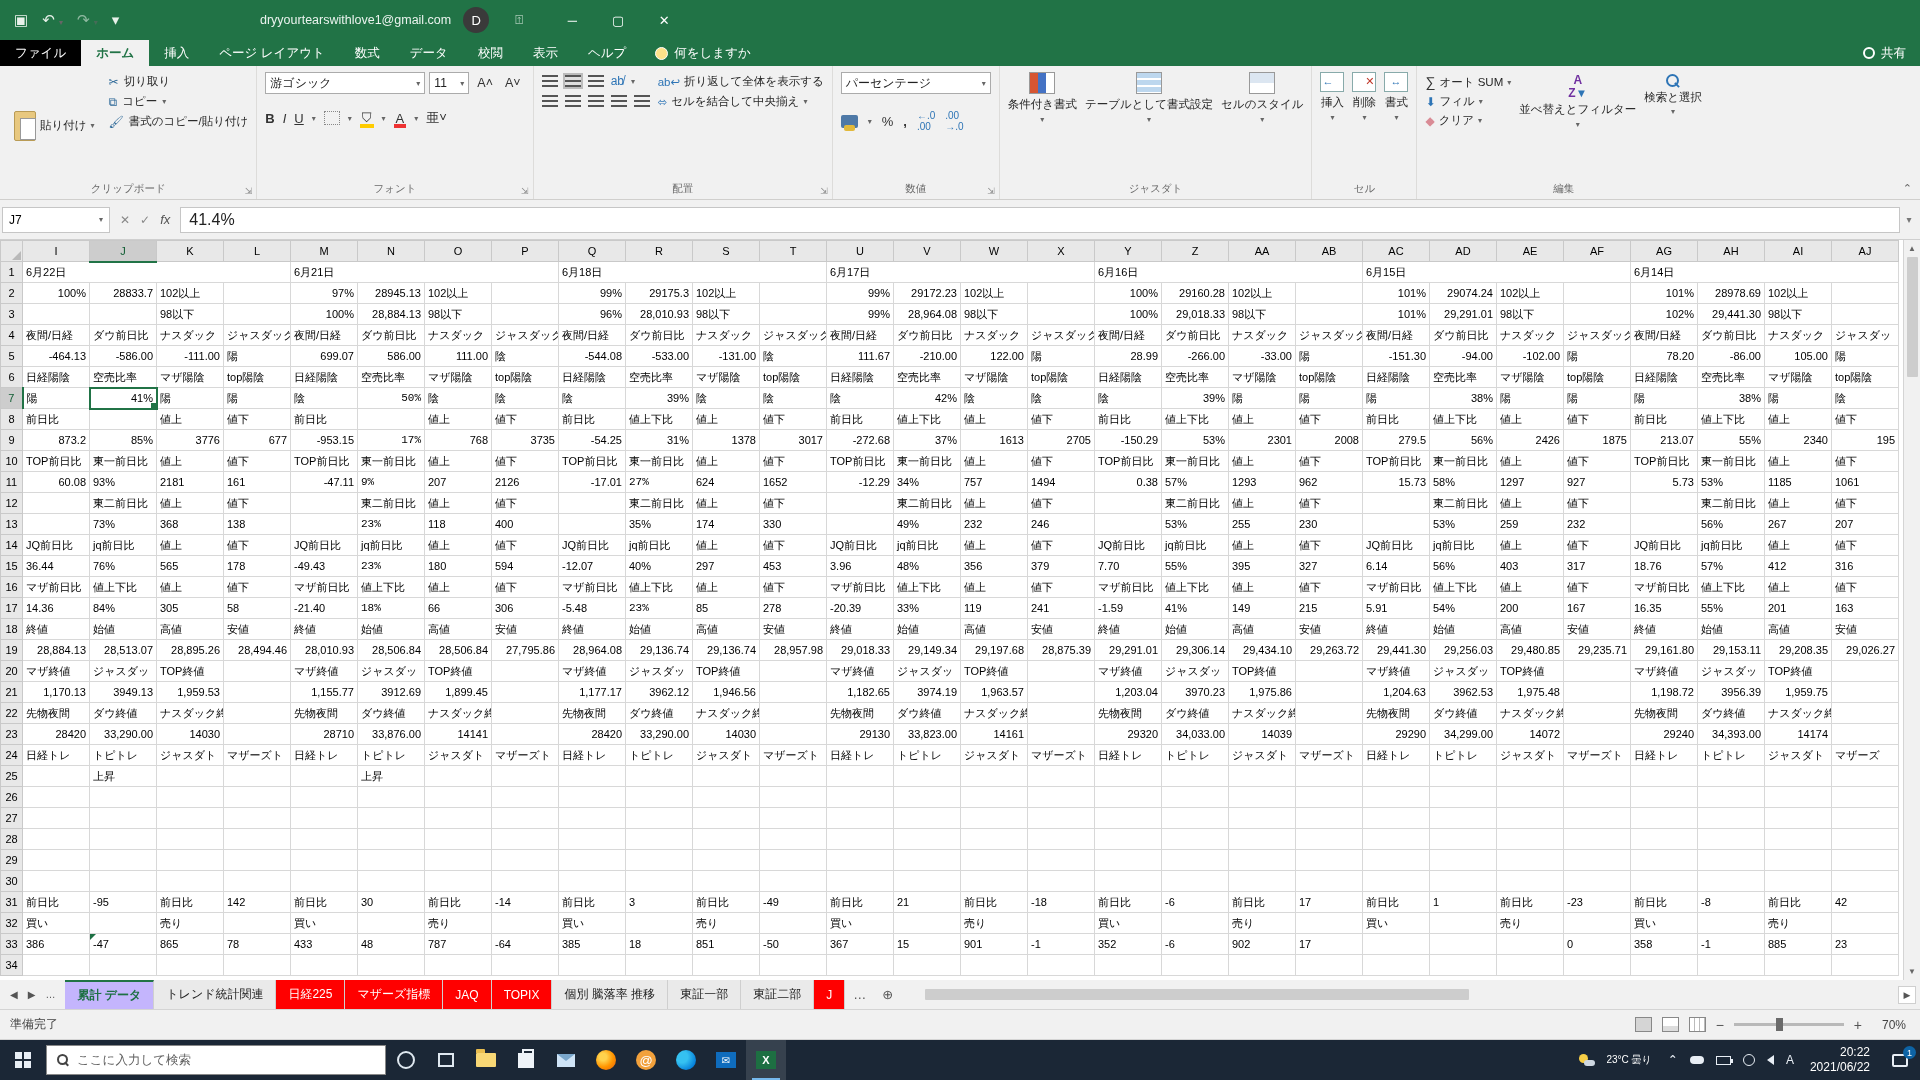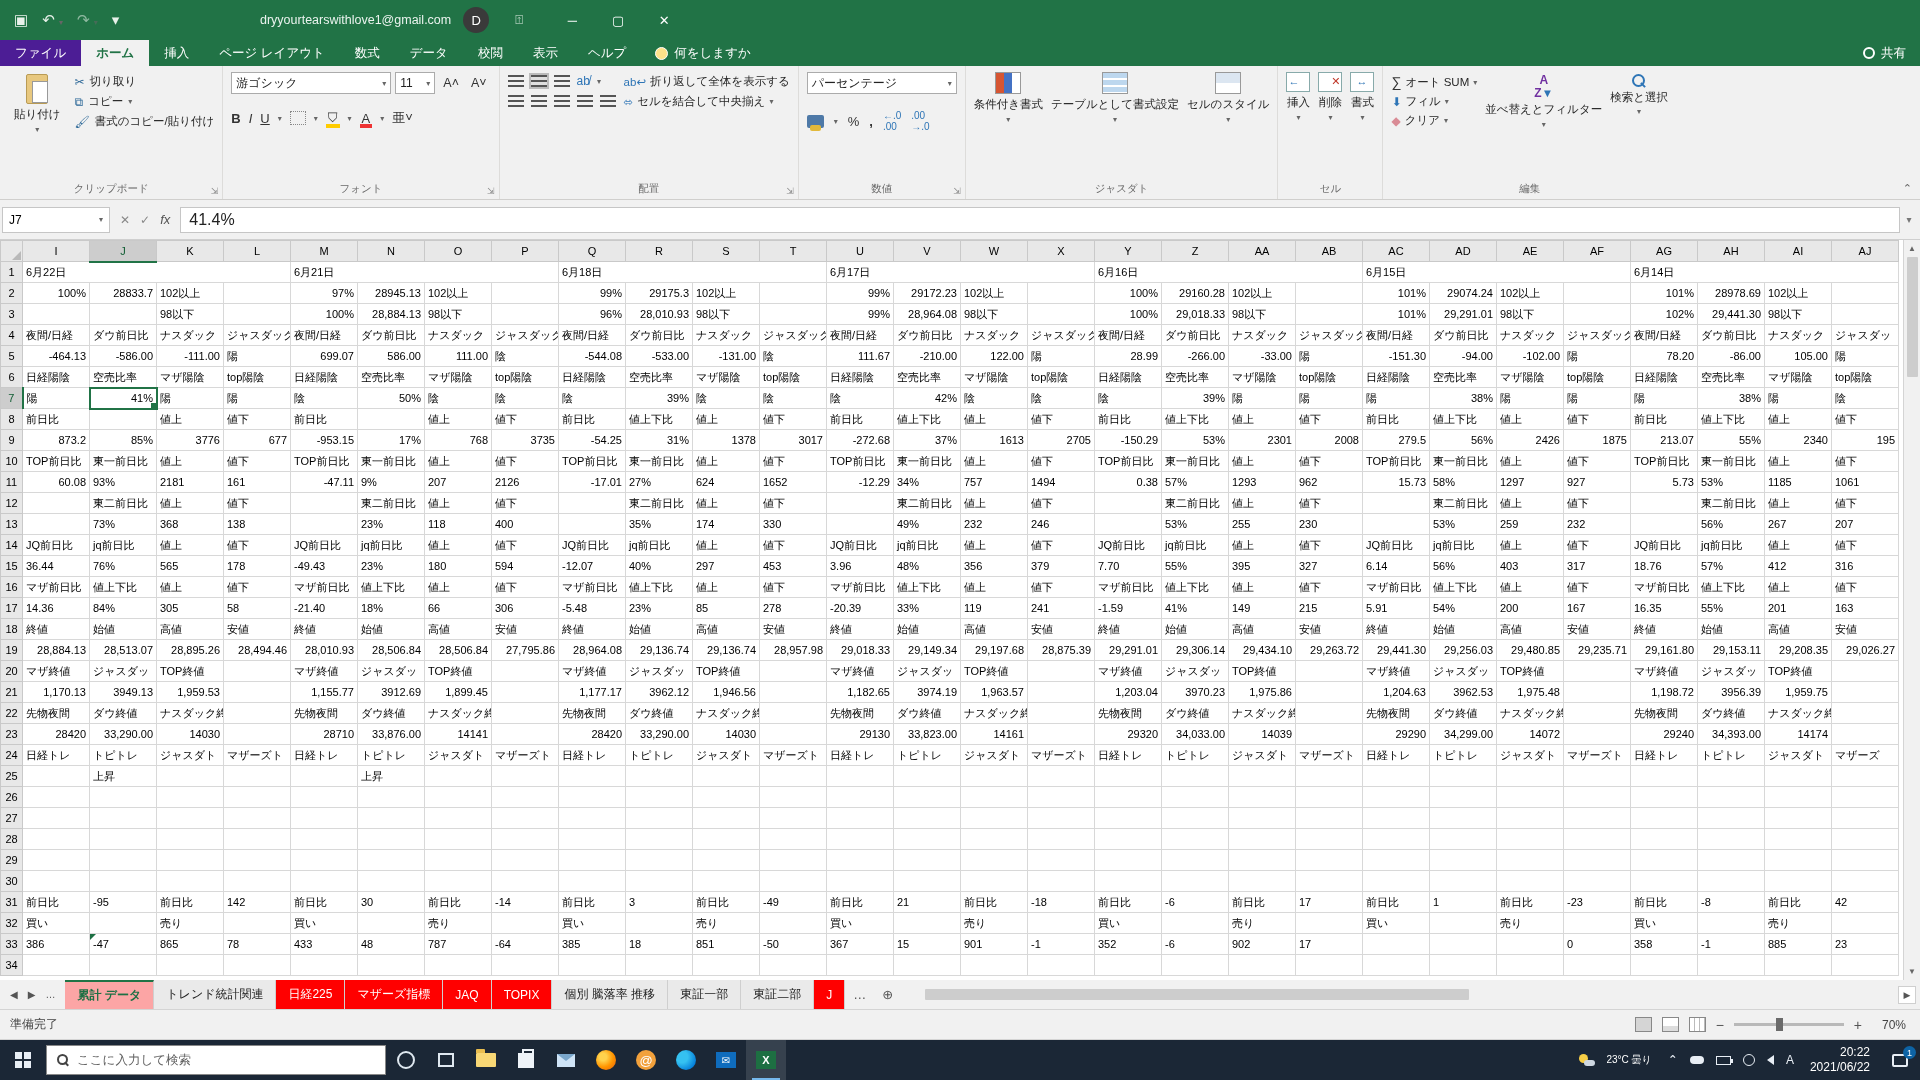--- a/index.html
+++ b/index.html
@@ -13,32 +13,32 @@
 .title-center{flex:1;text-align:center;font-size:14px;color:#fff;}
 .title-right{display:flex;align-items:center;gap:12px;padding-right:0;}
 .account-mail{font-size:12.5px;color:#eaf3ee;}
 .avatar{width:26px;height:26px;border-radius:50%;background:#3a3a3a;color:#fff;font-size:13px;display:flex;align-items:center;justify-content:center;}
 .winbtns{display:flex;height:40px;}
 .winbtn{width:46px;height:40px;display:flex;align-items:center;justify-content:center;color:#fff;font-size:13px;}
 .ribbon-disp{width:36px;height:40px;display:flex;align-items:center;justify-content:center;color:#d8e8dd;font-size:13px;}
 
 .menubar{height:26px;background:#217346;display:flex;align-items:stretch;color:#fff;flex:0 0 26px;}
 .mtab{padding:4px 15px;font-size:12.5px;display:flex;align-items:center;}
-.mtab.file{background:#4c1d95;}
+.mtab.file{background:#000000;}
 .mtab.active{background:#f1f1f1;color:#217346;font-weight:bold;}
 .tellme{display:flex;align-items:center;gap:6px;padding:0 14px;font-size:12.5px;}
 .bulb{width:13px;height:13px;border-radius:50%;background:#ffe28a;border:1px solid #fff;display:inline-block;}
 .menu-right{margin-left:auto;display:flex;align-items:center;padding-right:14px;gap:6px;font-size:12.5px;}
 .person-ic{width:12px;height:12px;border-radius:50%;border:2px solid #fff;display:inline-block;}
 
 .ribbon{height:134px;background:#f1f1f1;display:flex;flex:0 0 134px;border-bottom:1px solid #d0cfcd;position:relative;}
 .rgroup{position:relative;border-right:1px solid #dddcda;padding:6px 8px 20px;display:flex;gap:8px;}
 .glabel{position:absolute;bottom:3px;left:0;right:0;text-align:center;font-size:10.5px;color:#6a6a6a;}
 .launch{position:absolute;bottom:3px;right:4px;font-size:9px;color:#8a8a8a;}
-.bigbtn{display:flex;flex-direction:column;align-items:center;justify-content:flex-start;gap:4px;padding:2px 6px;font-size:11.5px;color:#262626;text-align:right;line-height:1.15;}
+.bigbtn{display:flex;flex-direction:row;align-items:center;justify-content:flex-start;gap:4px;padding:2px 6px;font-size:11.5px;color:#262626;text-align:right;line-height:1.15;}
 .smallcol{display:flex;flex-direction:column;justify-content:flex-start;gap:5px;padding-top:2px;}
 .smallbtn{display:flex;align-items:center;gap:5px;font-size:11.5px;color:#262626;white-space:nowrap;}
 .clip-ic{width:22px;height:30px;background:#e8c87f;border:1px solid #b99b55;border-radius:2px;position:relative;}
 .clip-ic:after{content:"";position:absolute;left:5px;top:6px;width:14px;height:20px;background:#fff;border:1px solid #999;}
 .scis{color:#2b6797;font-size:12px;}
 .fontrow{display:flex;gap:4px;align-items:center;}
 .combo{background:#fff;border:1px solid #ababab;font-size:12px;padding:2px 4px;display:flex;align-items:center;justify-content:space-between;color:#222;}
 .fname{width:160px;height:22px;}
 .fsize{width:40px;height:22px;}
 .abtn{font-size:12.5px;padding:1px 4px;color:#333;}
@@ -96,39 +96,39 @@
 .hcell.col{width:67px;}
 .hcell.hl{background:#cdcdcd;color:#0e5c31;}
 .hcell.col.hl{border-bottom:2px solid #217346;}
 .hcell.rownum.hl{border-right:2px solid #217346;}
 td.date{border:2px solid #000;font-size:11px;}
 td.bL{border-left:2px solid #000;}
 td.bx{border:2px solid #000;}
 td.r{text-align:right;}
 td.or{background:#FFC000;}
 td.bl{background:#5B9BD5;}
-td.pu{background:#7030A0;color:#fff;}
+td.pu{background:#7030A0;color:#fff;font-family:Liberation Mono, monospace;}
 td.ye{background:#FFFF00;}
 td.db{background:#4472C4;color:#fff;}
 td.db2{background:#4472C4;}
 td.re{background:#FF0000;}
 td.sp{overflow:visible;position:relative;z-index:2;}
 td.sel{position:relative;outline:2px solid #217346;outline-offset:-1px;}
 td.sel:after{content:"";position:absolute;right:-1px;bottom:-1px;width:5px;height:5px;background:#217346;border:1px solid #fff;}
 td.tri{position:relative;}
 td.tri:before{content:"";position:absolute;left:0;top:0;border-right:6px solid transparent;border-top:6px solid #1d7044;}
 .vscroll{position:absolute;top:0;right:0;bottom:0;width:17px;background:#f1f1f1;border-left:1px solid #d4d4d4;display:flex;flex-direction:column;align-items:center;}
 .varrow{font-size:8px;color:#666;padding:4px 0;}
 .vthumb{width:11px;height:120px;background:#cdcdcd;border-radius:1px;}
 .vspace{flex:1;}
 
 .tabbar{height:30px;background:#f1f1f1;display:flex;align-items:stretch;flex:0 0 30px;border-bottom:1px solid #d4d4d4;}
 .tabnav{display:flex;align-items:center;gap:10px;padding:0 10px;color:#555;font-size:10px;}
 .stab{display:flex;align-items:center;padding:0 12px;font-size:12px;border-right:1px solid #cfcfcf;color:#222;background:#eaeaea;white-space:nowrap;}
-.stab.active{background:#fca5a5;color:#1d7044;font-weight:bold;border-top:2px solid #217346;}
+.stab.active{background:#c4b5fd;color:#1d7044;font-weight:bold;border-top:2px solid #217346;}
 .stab.red{background:#FF0000;color:#fff;}
 .addtab{display:flex;align-items:center;padding:0 8px;color:#555;font-size:13px;}
 .hscroll{flex:1;display:flex;align-items:center;background:#f1f1f1;padding:0 4px;gap:4px;}
 .htrack{flex:1;height:11px;background:#f1f1f1;position:relative;}
 .hthumb{position:absolute;left:2%;width:55%;top:0;height:11px;background:#cdcdcd;border-radius:1px;}
 .harrow{font-size:9px;color:#555;border:1px solid #cfcfcf;background:#fff;width:18px;height:18px;display:flex;align-items:center;justify-content:center;}
 
 .statusbar{height:30px;background:#f1f1f1;display:flex;align-items:center;flex:0 0 30px;font-size:12px;color:#444;border-bottom:1px solid #d4d4d4;}
 .statusleft{padding-left:10px;}
 .statusright{margin-left:auto;display:flex;align-items:center;gap:10px;padding-right:14px;}

